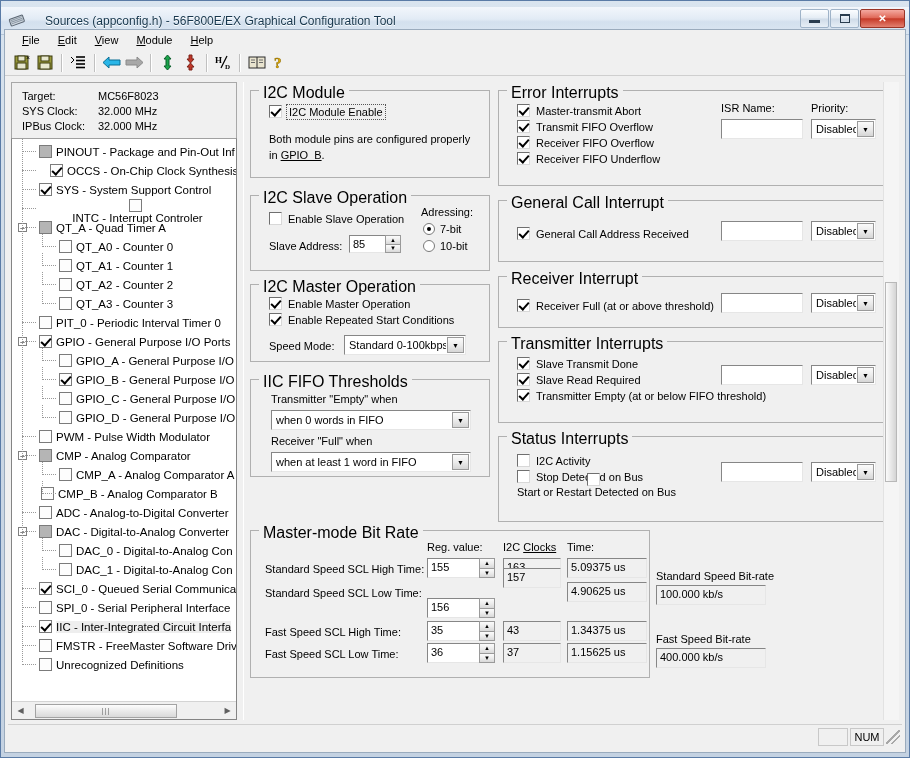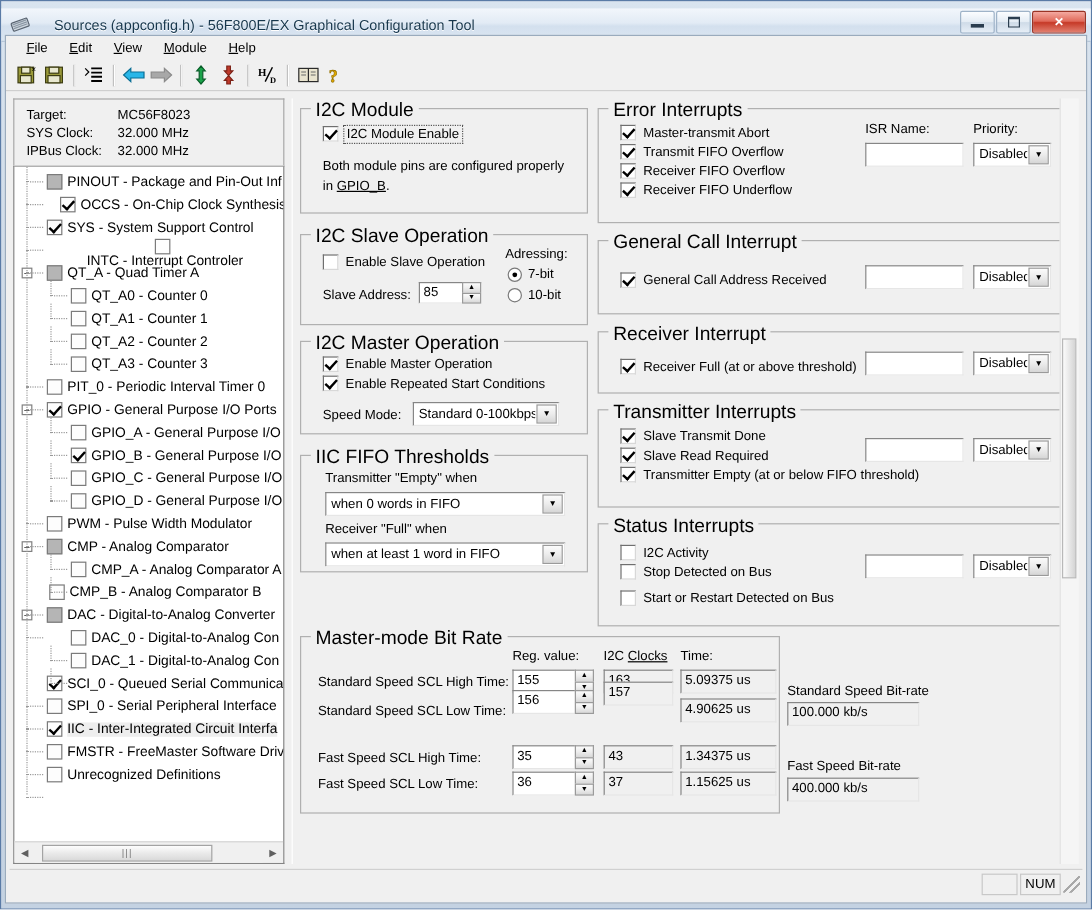--- a/index.html
+++ b/index.html
@@ -660,20 +660,24 @@
               <span class="cbox gray"></span>
               <span class="tlab">CMP - Analog Comparator</span>
             </div>
             <div class="tnode" style="padding-left: 47px;">
               <span class="cbox"></span>
               <span class="tlab">CMP_A - Analog Comparator A</span>
             </div>
             <div class="tnode" style="padding-left: 29px;">
               <span class="cbox"></span>
               <span class="tlab">CMP_B - Analog Comparator B</span>
+            </div>
+            <div class="tnode" style="padding-left: 27px;">
+              <span class="cbox"></span>
+              <span class="tlab">ADC - Analog-to-Digital Converter</span>
             </div>
             <div class="tnode" style="padding-left: 27px;">
               <span class="expander" style="left: 6px;">–</span>
               <span class="cbox gray"></span>
               <span class="tlab">DAC - Digital-to-Analog Converter</span>
             </div>
             <div class="tnode" style="padding-left: 47px;">
               <span class="cbox"></span>
               <span class="tlab">DAC_0 - Digital-to-Analog Con</span>
             </div>
@@ -900,21 +904,21 @@
       <div class="gbox" style="left:254px; top:354px; width:397px; height:86px;">
         <span class="glegend">Status Interrupts</span>
         <div class="cb" style="left:18px; top:17px;">
           <span class="box"></span>
           <span class="lab">I2C Activity</span>
         </div>
         <div class="cb" style="left:18px; top:33px;">
           <span class="box"></span>
           <span class="lab">Stop Detected on Bus</span>
         </div>
-        <div class="cb" style="left:18px; top:55px;">
+        <div class="cb" style="left:18px; top:36px;flex-direction:column;">
           <span class="box"></span>
           <span class="lab">Start or Restart Detected on Bus</span>
         </div>
         <div class="tbox" style="left:222px; top:25px; width:82px; height:20px;"></div>
         <div class="combo" style="left:312px; top:25px; width:65px; height:20px;">
           <span class="ctext">Disabled</span>
           <span class="carrow">▼</span>
         </div>
       </div>
 
@@ -930,21 +934,21 @@
           <div class="sval">155</div>
           <div class="sbtns">
             <div>▲</div>
             <div>▼</div>
           </div>
         </div>
         <div class="tbox ro" style="left:252px; top:27px; width:58px; height:20px;">163</div>
         <div class="tbox ro" style="left:316px; top:27px; width:80px; height:20px;">5.09375 us</div>
 
         <div class="stext" style="left:14px; top:56px;">Standard Speed SCL Low Time:</div>
-        <div class="spin" style="left:176px; top:44px; width:68px; height:20px;">
+        <div class="spin" style="left:176px; top:67px; width:68px; height:20px;">
           <div class="sval">156</div>
           <div class="sbtns">
             <div>▲</div>
             <div>▼</div>
           </div>
         </div>
         <div class="tbox ro" style="left:252px; top:37px; width:58px; height:20px;">157</div>
         <div class="tbox ro" style="left:316px; top:51px; width:80px; height:20px;">4.90625 us</div>
 
         <div class="stext" style="left:14px; top:95px;">Fast Speed SCL High Time:</div>

